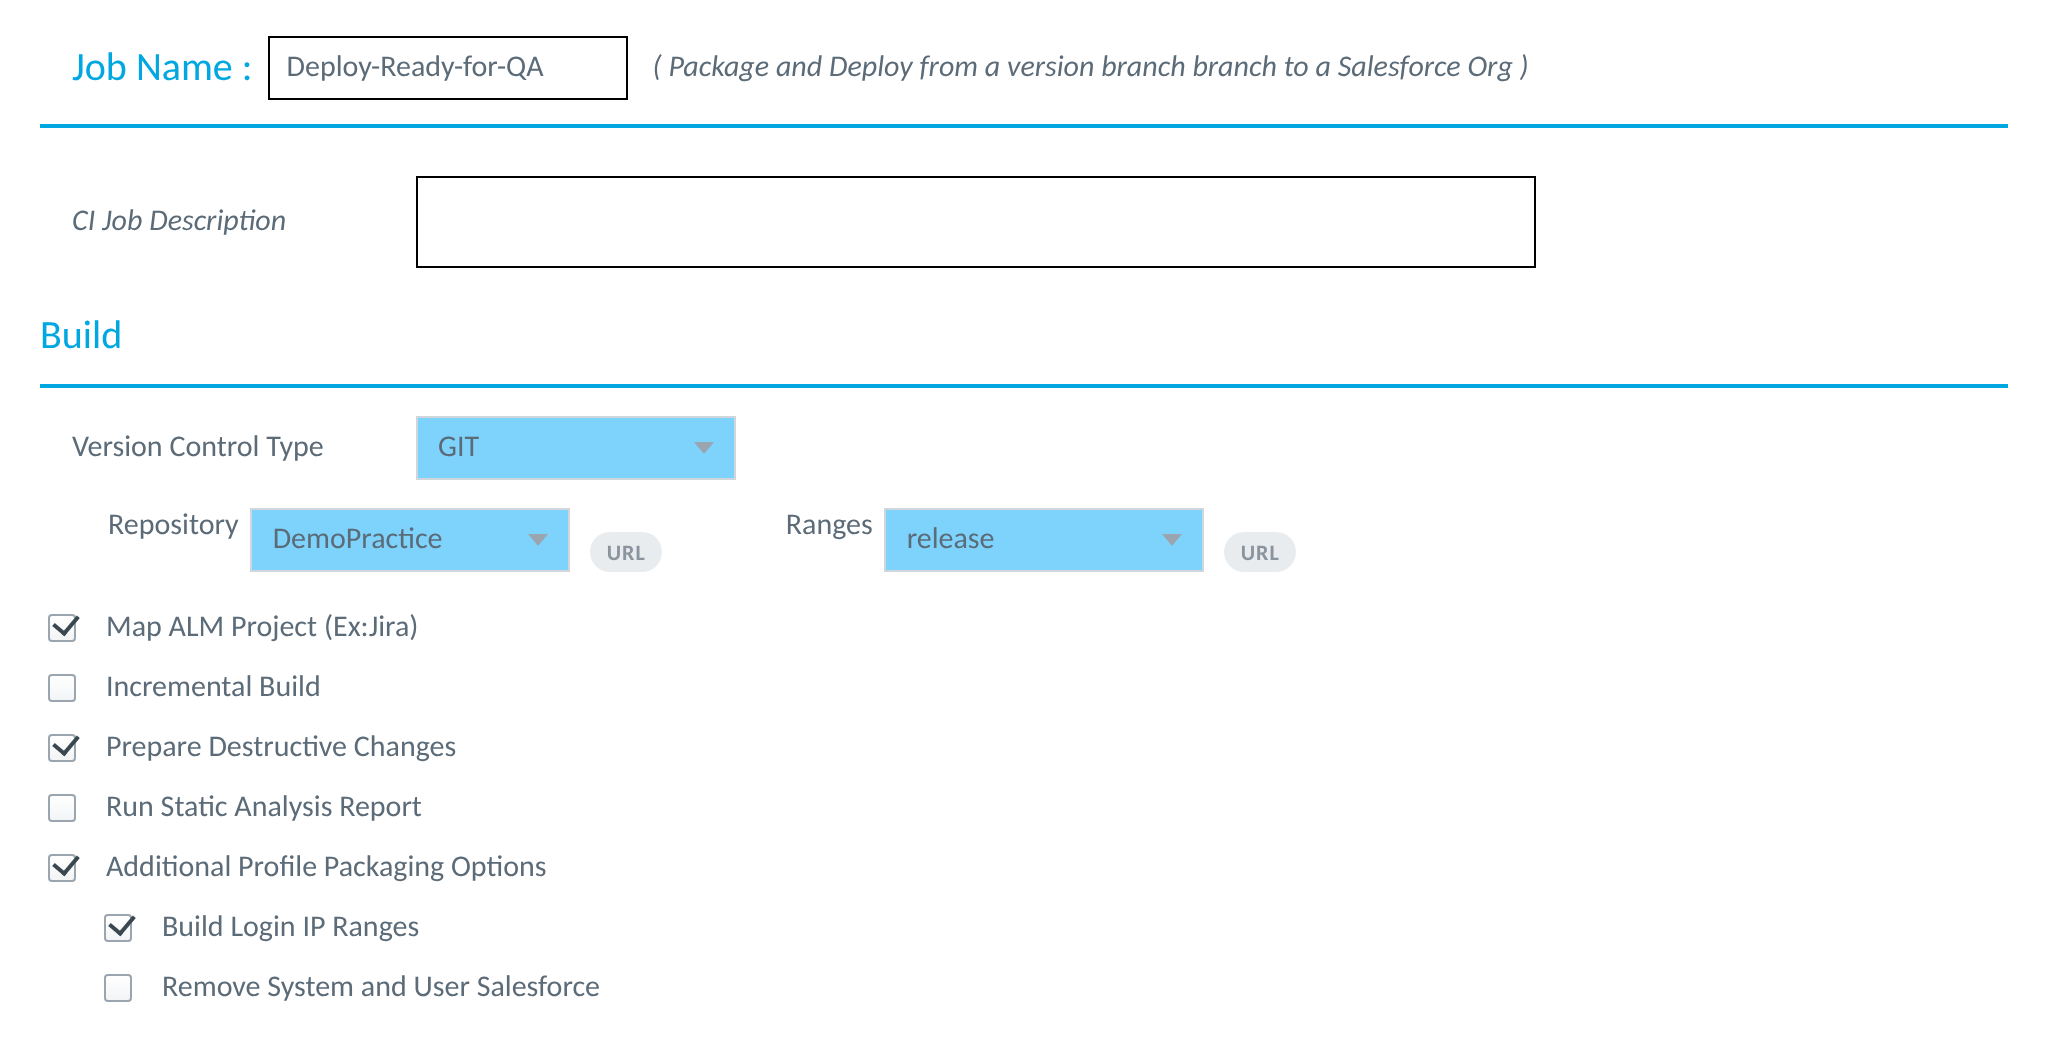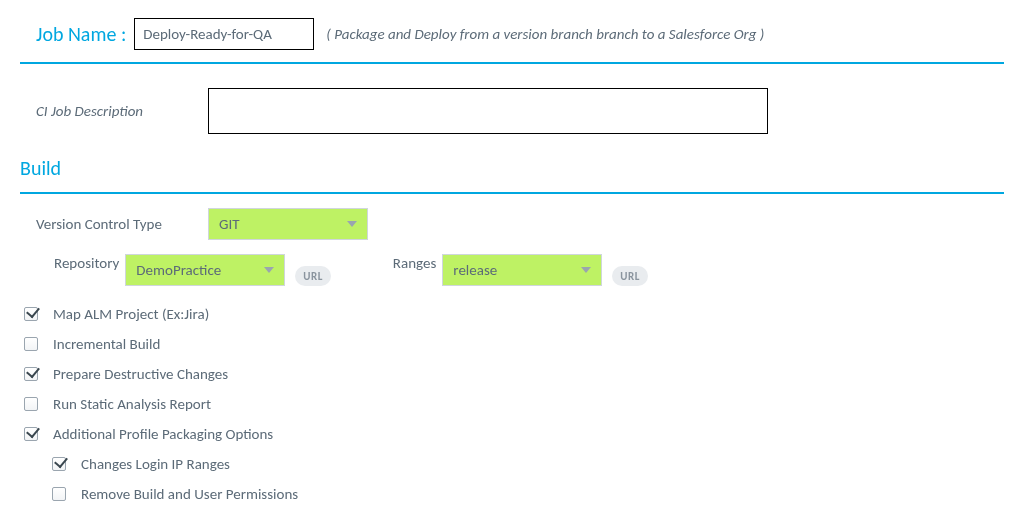--- a/index.html
+++ b/index.html
@@ -59,21 +59,21 @@
   }
 
   .vctype-row { margin-top: 14px; }
   .vctype-label { display: inline-block; width: 172px; }
 
   .select-box {
     position: relative;
     display: inline-flex;
     align-items: center;
     border: 1px solid #cfd6dc;
-    background: #bef264;
+    background: #7dd3fc;
     height: 32px;
     padding: 0 28px 0 10px;
     min-width: 160px;
     color: #5c6b78;
     cursor: pointer;
   }
   .select-box .caret {
     position: absolute;
     right: 10px;
     top: 50%;
@@ -206,21 +206,21 @@
     <span class="check-label">Run Static Analysis Report</span>
   </label>
 
   <label class="check-item">
     <input type="checkbox" class="cb" checked="" style="">
     <span class="check-label">Additional Profile Packaging Options</span>
   </label>
 
   <label class="check-item sub">
     <input type="checkbox" class="cb" checked="" style="">
-    <span class="check-label">Changes Login IP Ranges</span>
+    <span class="check-label">Build Login IP Ranges</span>
   </label>
 
   <label class="check-item sub">
     <input type="checkbox" class="cb" style="">
-    <span class="check-label">Remove Build and User Permissions</span>
+    <span class="check-label">Remove System and User Salesforce</span>
   </label>
 
 </div>
 
 </body></html>

